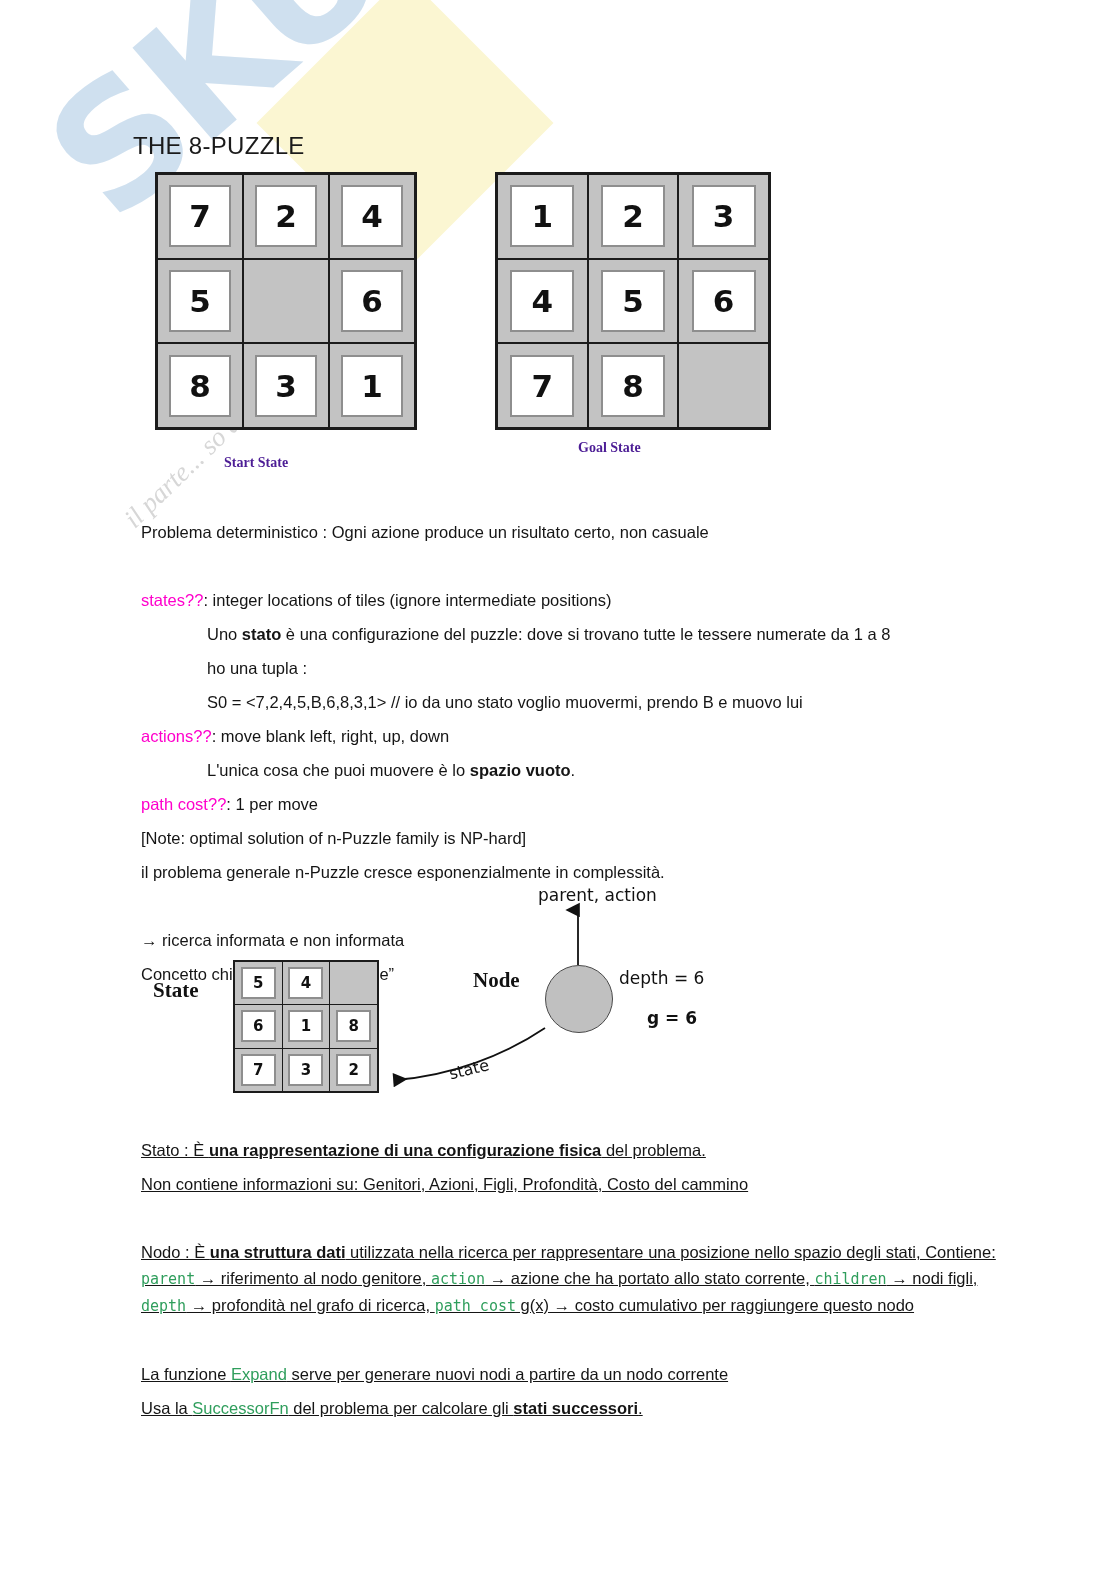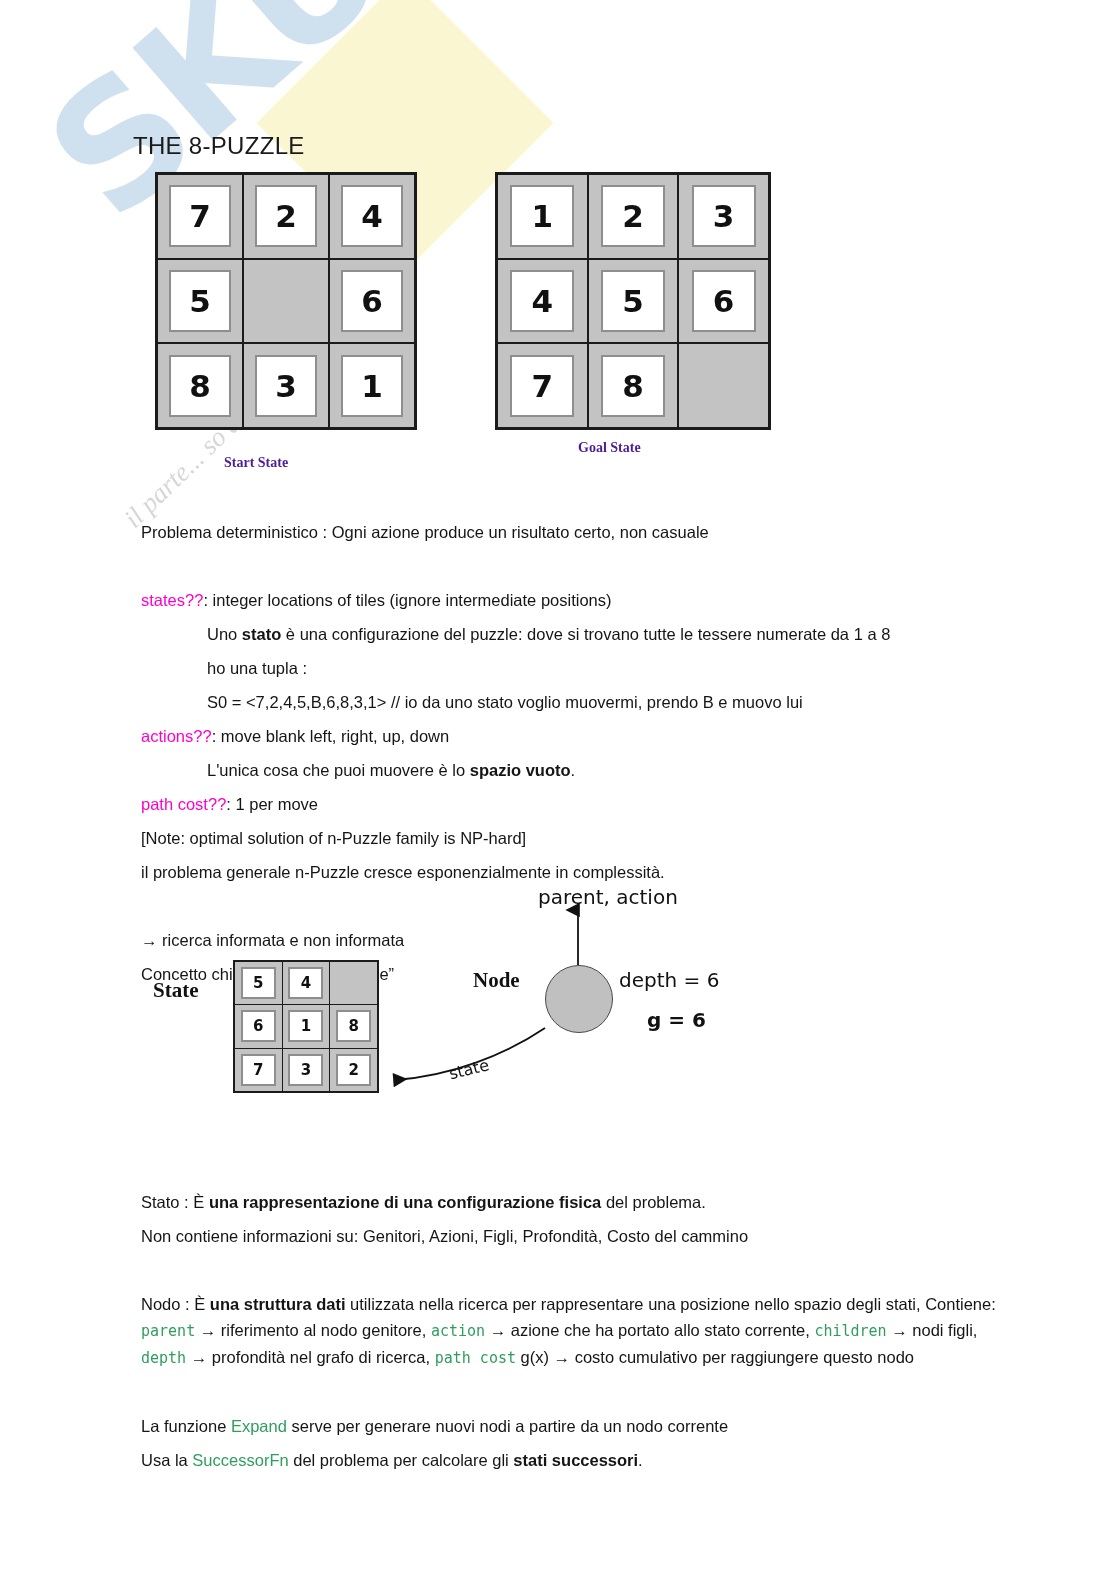--- a/index.html
+++ b/index.html
@@ -200,21 +200,21 @@
     top: 85px;
     width: 66px;
     height: 66px;
     border-radius: 50%;
     background: #c0c0c0;
     border: 1.5px solid #4a4a4a;
   }
   .fig-text {
     position: absolute;
     font-family: "DejaVu Sans", sans-serif;
-    font-size: 20px;
+    font-size: 17px;
     color: #111111;
     white-space: nowrap;
   }
   #parent-action-label { left: 405px; top: 5px; }
   #depth-label { left: 486px; top: 88px; }
   #g-label    { left: 514px; top: 128px; font-weight: bold; }
   #state-arrow-label {
     left: 314px; top: 185px;
     font-size: 16px;
     transform: rotate(-14deg);
@@ -364,21 +364,21 @@
           </div>
       </div>
 
       <div class="node-circle"></div>
       <div class="fig-text" id="parent-action-label">parent, action</div>
       <div class="fig-text" id="depth-label">depth = 6</div>
       <div class="fig-text" id="g-label">g = 6</div>
       <div class="fig-text" id="state-arrow-label">state</div>
     </div>
 
-    <div class="body-text" style="top:1181px;">
+    <div class="body-text" style="top:1129px;text-decoration:underline;">
       <p><span>Stato : È </span><b>una rappresentazione di una configurazione fisica</b><span> del problema.</span></p>
       <p>Non contiene informazioni su: Genitori, Azioni, Figli, Profondità, Costo del cammino</p>
       <div class="spacer"></div>
       <p><span>Nodo : È </span><b>una struttura dati</b><span> utilizzata nella ricerca per rappresentare una posizione nello spazio degli stati, Contiene: </span><span class="kw">parent</span><span> → riferimento al nodo genitore, </span><span class="kw">action</span><span> → azione che ha portato allo stato corrente, </span><span class="kw">children</span><span> → nodi figli, </span><span class="kw">depth</span><span> → profondità nel grafo di ricerca, </span><span class="kw">path cost</span><span> g(x) → costo cumulativo per raggiungere questo nodo</span></p>
       <div class="spacer"></div>
       <p><span>La funzione </span><span class="kw-prop">Expand</span><span> serve per generare nuovi nodi a partire da un nodo corrente</span></p>
       <p><span>Usa la </span><span class="kw-prop">SuccessorFn</span><span> del problema per calcolare gli </span><b>stati successori</b><span>.</span></p>
     </div>
 
   </div>

